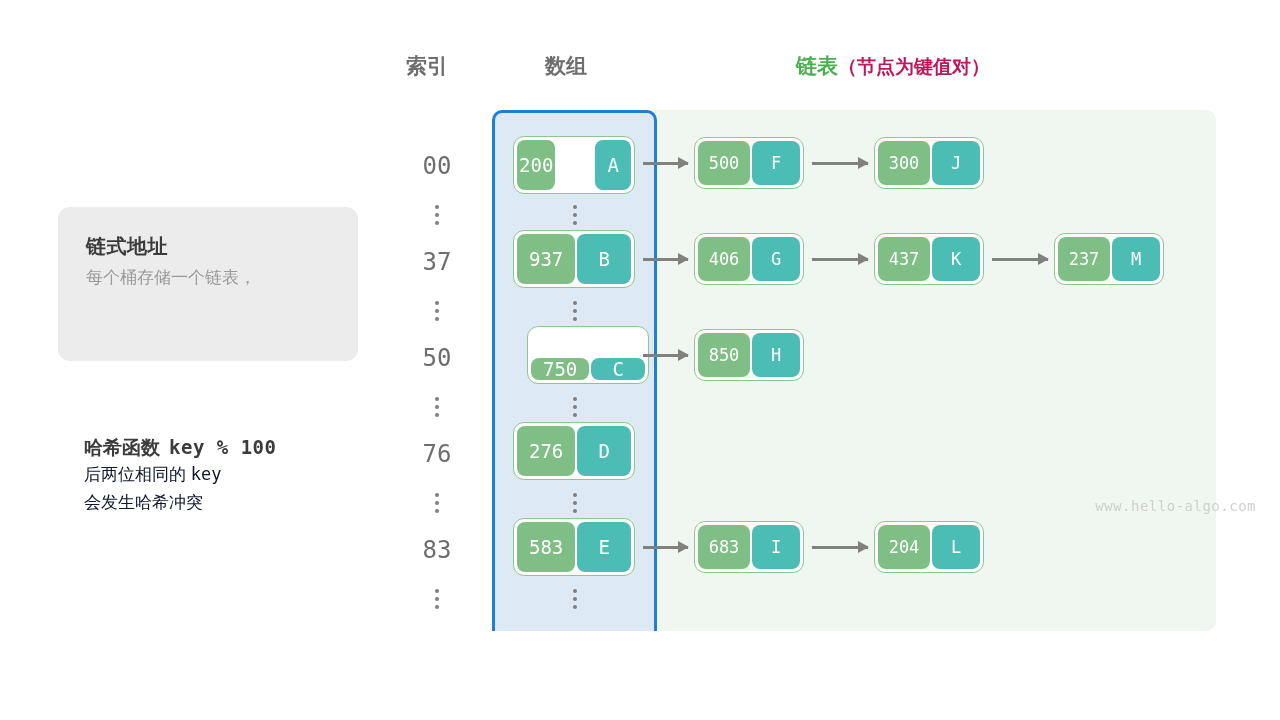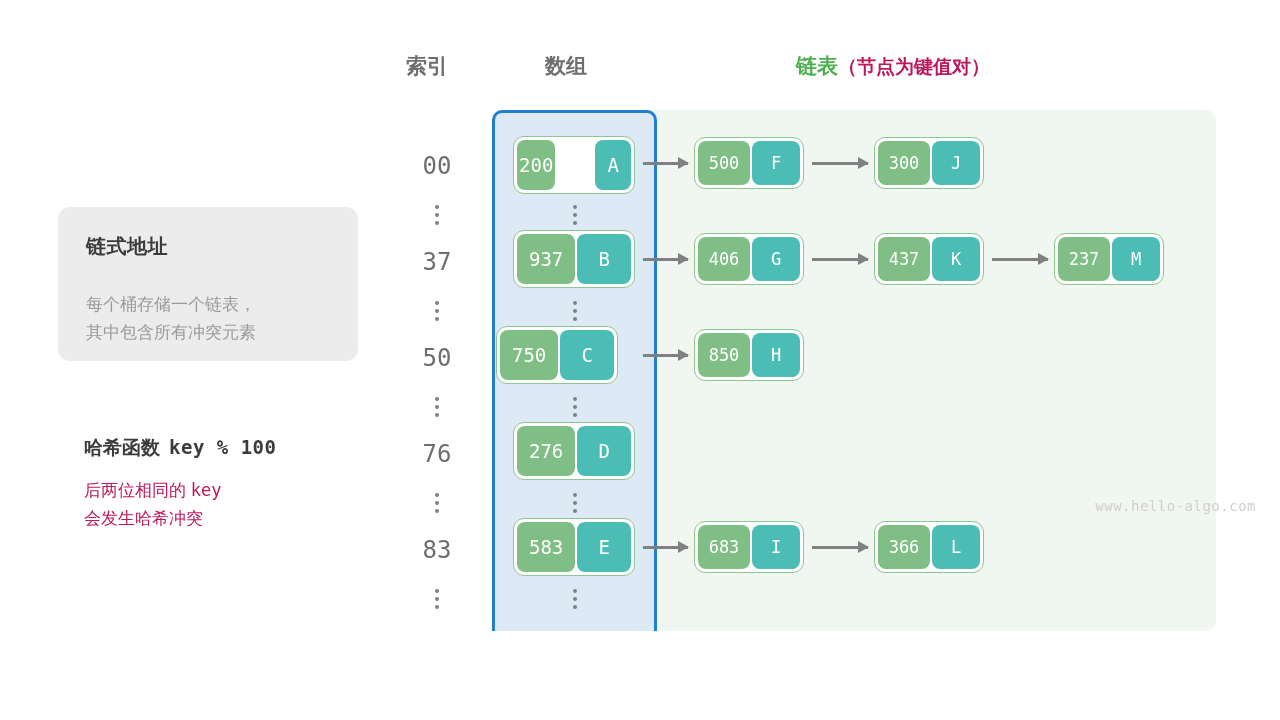--- a/index.html
+++ b/index.html
@@ -18,30 +18,30 @@
   #hdr-list  { left: 796px; top: 52px; color: #4caf50; }
   #hdr-list .sub { color: #be185d; font-weight: bold; font-size: 19px; }
 
   
   #info-card {
     position: absolute; left: 58px; top: 207px; width: 300px; height: 154px;
     background: #ececec; border-radius: 12px;
     padding: 26px 28px 0 28px;
   }
   #info-card .card-title { font-size: 20px; font-weight: bold; color: #3b3b3b; letter-spacing: .5px; }
-  #info-card .card-body { margin-top: 31px; font-size: 17px; line-height: 1.62; color: #9a9a9a; }
+  #info-card .card-body { margin-top: 4px; font-size: 17px; line-height: 1.62; color: #9a9a9a; }
 
   
   #hash-note { position: absolute; left: 84px; top: 435px; width: 300px; }
   #hash-note .hash-title { font-size: 19px; font-weight: bold; color: #3b3b3b; white-space: nowrap; }
   #hash-note .hash-title .mono {
     font-family: "DejaVu Sans Mono", "Liberation Mono", monospace;
     font-weight: bold; font-size: 19px; letter-spacing: .5px; padding-left: 9px;
   }
-  #hash-note .hash-body { margin-top: 16px; font-size: 17px; line-height: 1.62; color: #be185d; }
+  #hash-note .hash-body { font-size: 17px; line-height: 1.62; color: #0f172a; }
   #hash-note .hash-body .mono {
     font-family: "DejaVu Sans Mono", "Liberation Mono", monospace; font-size: 17px;
   }
 
   
   #list-panel {
     position: absolute; left: 492px; top: 110px; width: 724px; height: 521px;
     background: #f0f7f0; border-radius: 10px;
   }
   #array-panel {
@@ -117,21 +117,20 @@
     <span>链表</span><span class="sub">（节点为键值对）</span>
   </div>
 
   <div id="list-panel"></div>
   <div id="array-panel"></div>
 
   <div id="info-card">
     <div class="card-title">链式地址</div>
     <div class="card-body">
       <div>每个桶存储一个链表，</div>
-      <div>其中包含所有冲突元素</div>
     </div>
   </div>
 
   <div id="hash-note">
     <div class="hash-title">
       <span>哈希函数</span><span class="mono">key % 100</span>
     </div>
     <div class="hash-body">
       <div>
         <span>后两位相同的</span>
@@ -216,21 +215,21 @@
       <div class="arrow" style="left: 992px; top: 257.5px; width: 56px;"></div>
       <div class="node lnk" style="left: 1054px; top: 233px;">
         <div class="cell key">237</div>
         <div class="cell val">M</div>
       </div>
       <div class="dots-arr" style="left: 492px; top: 397px;">
         <span></span>
         <span></span>
         <span></span>
       </div>
-      <div class="node arr" style="left: 496px; top: 326px;">
+      <div class="node arr" style="left: 527px; top: 326px; align-items: flex-end;">
         <div class="cell key">750</div>
         <div class="cell val">C</div>
       </div>
       <div class="arrow" style="left: 643px; top: 353.5px; width: 45px;"></div>
       <div class="node lnk" style="left: 694px; top: 329px;">
         <div class="cell key">850</div>
         <div class="cell val">H</div>
       </div>
       <div class="dots-arr" style="left: 492px; top: 493px;">
         <span></span>
@@ -250,19 +249,19 @@
         <div class="cell key">583</div>
         <div class="cell val">E</div>
       </div>
       <div class="arrow" style="left: 643px; top: 545.5px; width: 45px;"></div>
       <div class="node lnk" style="left: 694px; top: 521px;">
         <div class="cell key">683</div>
         <div class="cell val">I</div>
       </div>
       <div class="arrow" style="left: 812px; top: 545.5px; width: 56px;"></div>
       <div class="node lnk" style="left: 874px; top: 521px;">
-        <div class="cell key">366</div>
+        <div class="cell key">204</div>
         <div class="cell val">L</div>
       </div>
     </div>
 
   <div id="footer">www.hello-algo.com</div>
 </div>
 
 </body></html>

